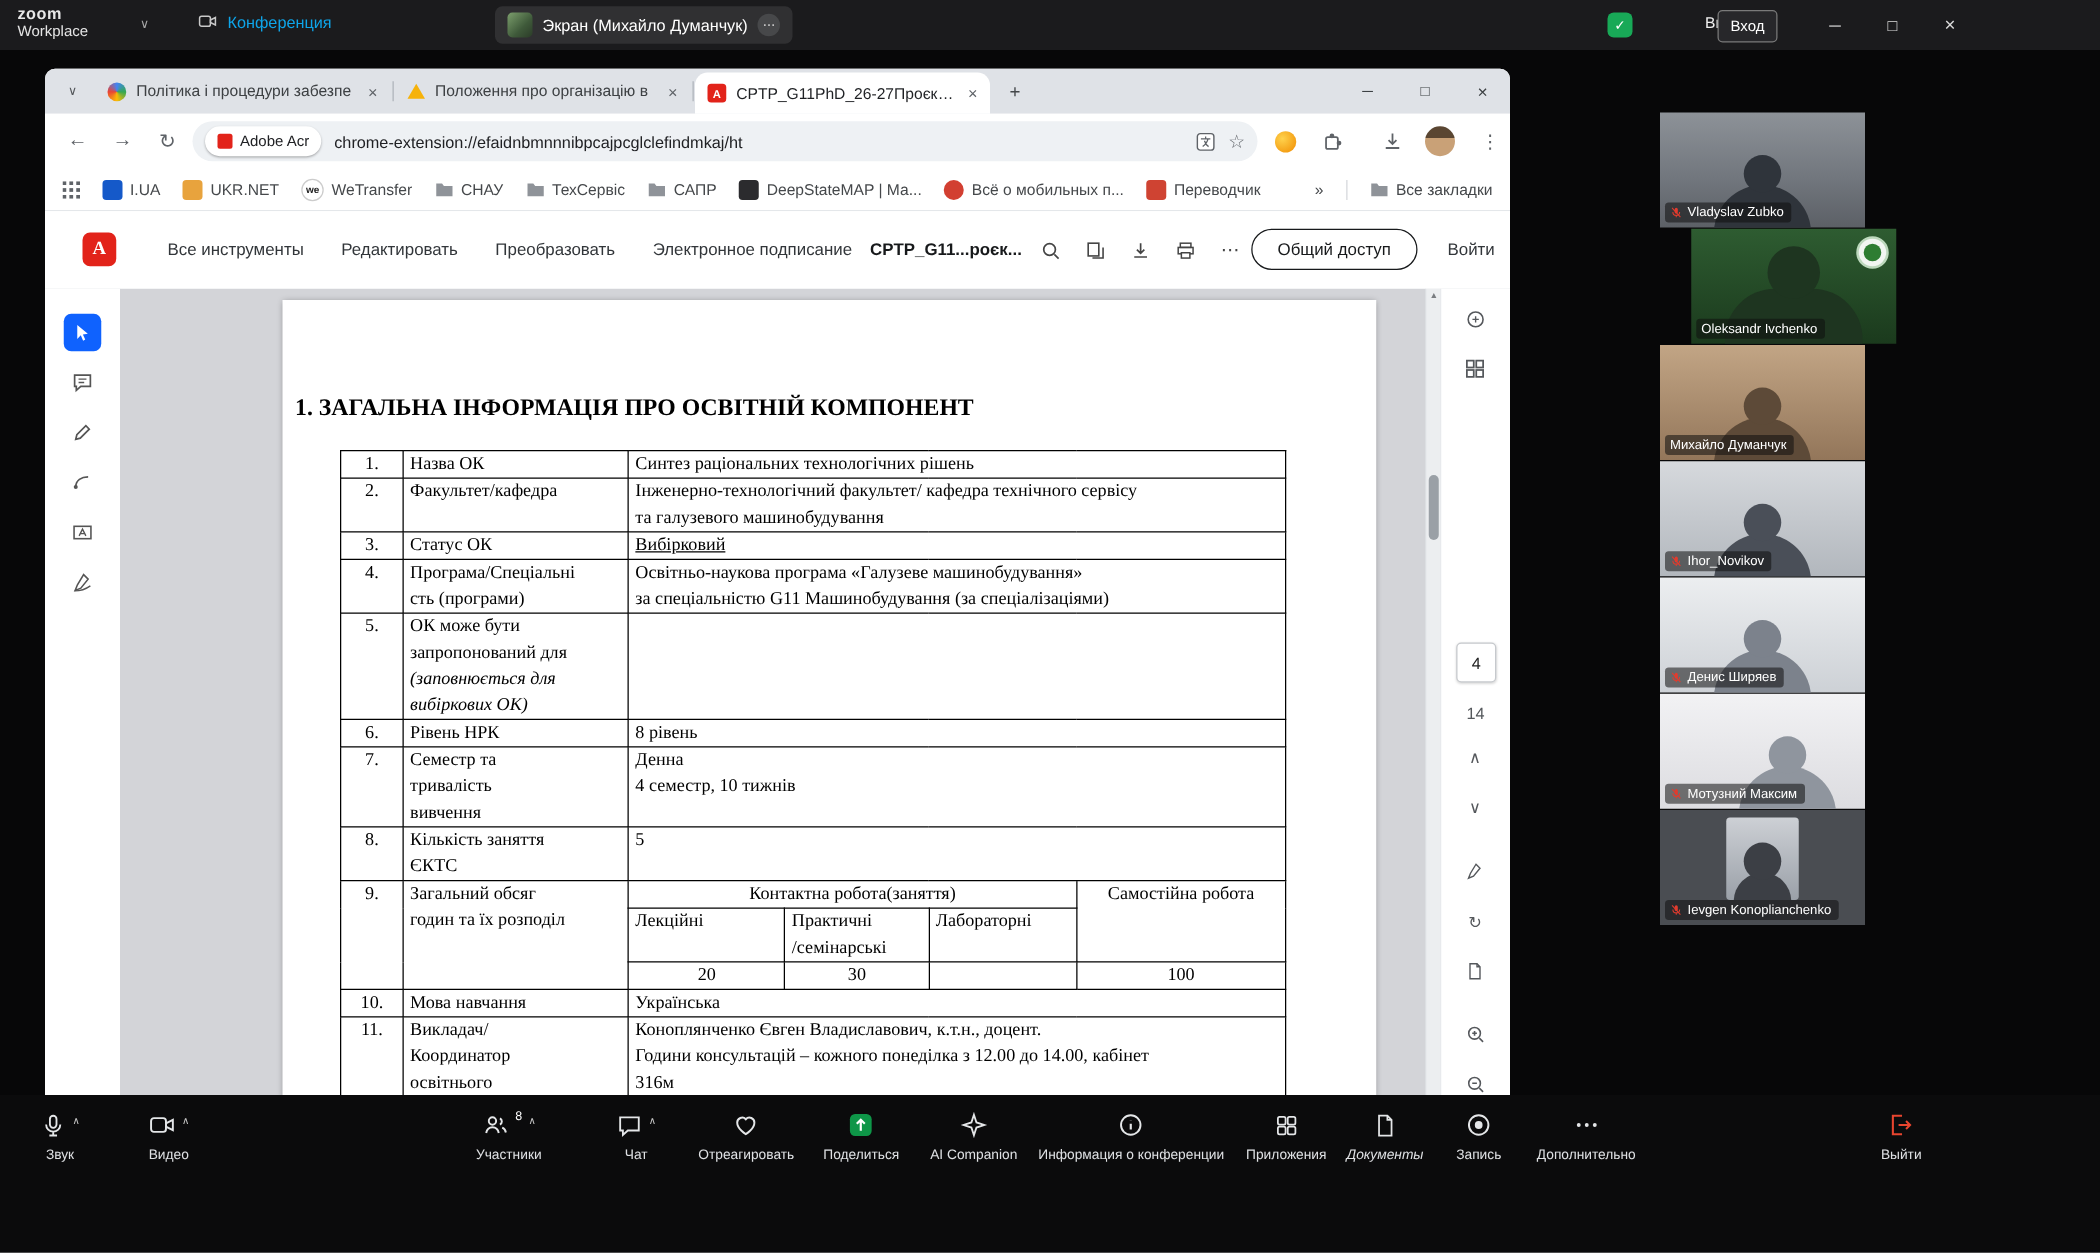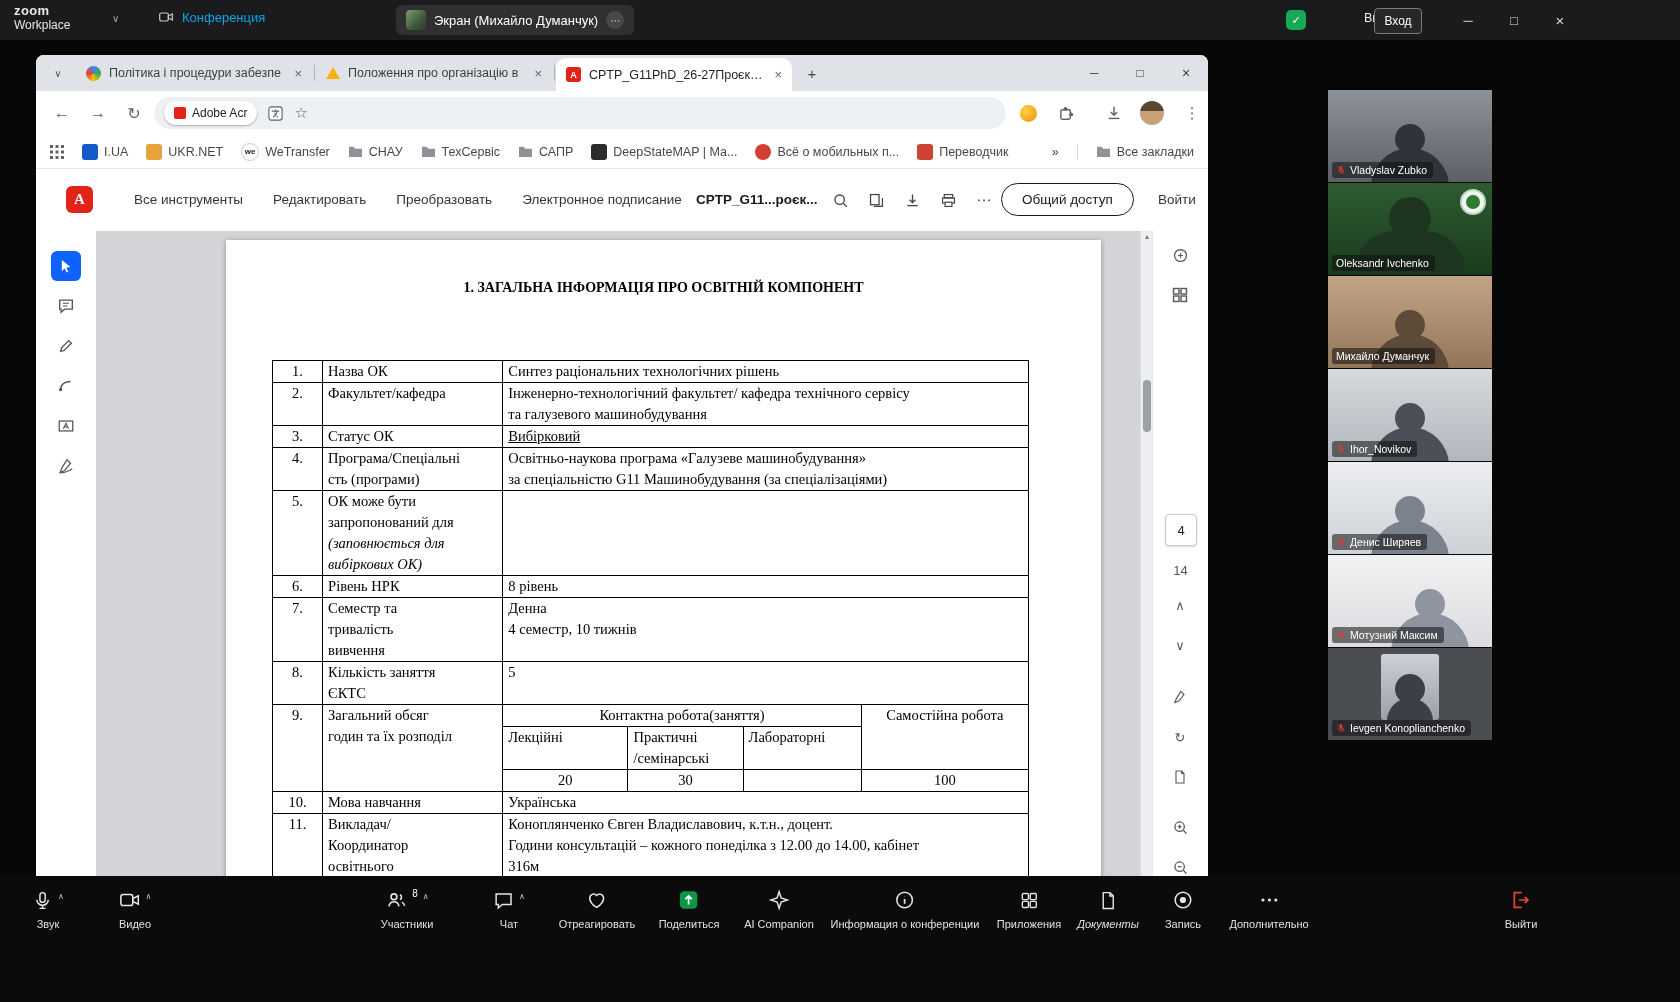--- a/index.html
+++ b/index.html
@@ -86,21 +86,21 @@
   .vscroll{position:absolute;right:55px;top:0;bottom:0;width:12px;background:#eceef0;border-left:1px solid #dcdfe2;}
   .varrow{position:absolute;left:0;top:2px;width:12px;text-align:center;font-size:7px;color:#7a7d81;}
   .vthumb{position:absolute;left:2px;top:149px;width:8px;height:52px;background:#9aa0a6;border-radius:4px;}
   .rail{position:absolute;right:0;top:0;bottom:0;width:55px;background:#fff;border-left:1px solid #e8eaed;}
   .rico{position:absolute;left:13px;width:28px;height:28px;display:grid;place-items:center;color:#55585c;font-size:13px;}
   .pagebox{position:absolute;left:12px;top:283px;width:30px;height:30px;background:#fff;border:1px solid #c6c9cd;border-radius:4px;
         box-shadow:0 1px 2px rgba(0,0,0,.15);display:grid;place-items:center;font-size:13px;color:#222;}
   .pagetotal{position:absolute;left:0;top:332px;width:55px;text-align:center;font-size:13px;color:#55585c;}
 
   
-  .pdftitle{margin:40px 10px 0;text-align:center;font-family:"Liberation Serif",serif;font-weight:bold;font-size:14px;color:#000;}
+  .pdftitle{margin:76px 10px 0;font-family:"Liberation Serif",serif;font-weight:bold;font-size:19px;color:#000;}
   .doc-table{position:absolute;left:46px;top:120px;width:757px;table-layout:fixed;border-collapse:collapse;
         font-family:"Liberation Serif",serif;font-size:14.5px;line-height:21px;color:#000;}
   .doc-table td{border:1px solid #000;padding:0 5px;vertical-align:top;white-space:pre-line;overflow:hidden;}
   .c-num{text-align:center;}
   .cc{text-align:center;}
   .und{text-decoration:underline;}
   .ital{font-style:italic;}
 
   
   .pstrip{position:absolute;left:1328px;top:50px;width:164px;}
@@ -108,21 +108,21 @@
   .tile.active{outline:2px solid #27d45f;outline-offset:-2px;}
   .person{position:absolute;left:50%;bottom:-6px;transform:translateX(-50%);width:78px;height:40px;border-radius:40px 40px 0 0;background:var(--pc,#2c2c30);}
   .person::before{content:"";position:absolute;left:50%;top:-24px;transform:translateX(-50%);width:30px;height:30px;border-radius:50%;background:inherit;}
   .person.big{width:110px;height:50px;}
   .person.big::before{width:42px;height:42px;top:-34px;}
   .nameplate{position:absolute;left:4px;bottom:4px;max-width:152px;display:flex;align-items:center;gap:4px;
         background:rgba(15,15,15,.55);border-radius:3px;padding:2px 6px 2px 4px;font-size:10.5px;color:#fff;white-space:nowrap;overflow:hidden;}
   .micoff{display:none;flex:none;}
   .tile.muted .micoff{display:block;}
   .t1{background:linear-gradient(180deg,#8d9298,#70757c 60%,#5c6066);}
-  .t2{background:linear-gradient(180deg,#2e5c31,#1b3a1d);}
+  .t2{background:linear-gradient(180deg,#2e5c31,#1b3a1d);margin-left:25px;}
   .t3{background:linear-gradient(180deg,#c2a585,#93765a);}
   .t4{background:linear-gradient(180deg,#532626,#2e1414);}
   .t5{background:linear-gradient(180deg,#d6d9dd,#b2b7bd);}
   .t6{background:linear-gradient(180deg,#eceef0,#cdd1d6);}
   .t7{background:linear-gradient(180deg,#f2f2f4,#dcdce0);}
   .t8{background:#4a4d52;}
   .t2logo{position:absolute;right:6px;top:6px;width:22px;height:22px;border-radius:50%;background:#f2f6f2;border:2px solid #bcd8bc;}
   .t2logo::after{content:"";position:absolute;inset:4px;border-radius:50%;background:#2e7d32;}
   .photo{position:absolute;left:50%;top:6px;transform:translateX(-50%);width:58px;height:66px;border-radius:3px;
         background:linear-gradient(180deg,#cdd0d5,#9aa0a8);overflow:hidden;}
@@ -216,20 +216,21 @@
     <div class="navbar">
       <div class="nico" style="left:14px;">←</div>
       <div class="nico" style="left:50px;">→</div>
       <div class="nico" style="left:86px;">↻</div>
 
       <div class="addr">
         <span class="ext-pill">
           <span class="pdfdot"></span>
           <span>Adobe Acr</span>
         </span>
+        <span class="url">chrome-extension://efaidnbmnnnibpcajpcglclefindmkaj/ht</span>
         <span class="addr-ic">
           <svg width="17" height="17" viewBox="0 0 18 18">
               <rect x="2" y="2" width="14" height="14" rx="2.5" fill="#fff" stroke="#5f6368" stroke-width="1.2"></rect>
               <path d="M5 6.5h8M9 4.5v2M6.5 13c2-1.5 4-4 4.5-6.5M11.5 13c-1.5-1-3-3.5-3.5-5" stroke="#5f6368" stroke-width="1.1" fill="none"></path>
             </svg>
         </span>
         <span class="addr-ic">☆</span>
       </div>
 
       <div class="oico" style="left:980px;">

